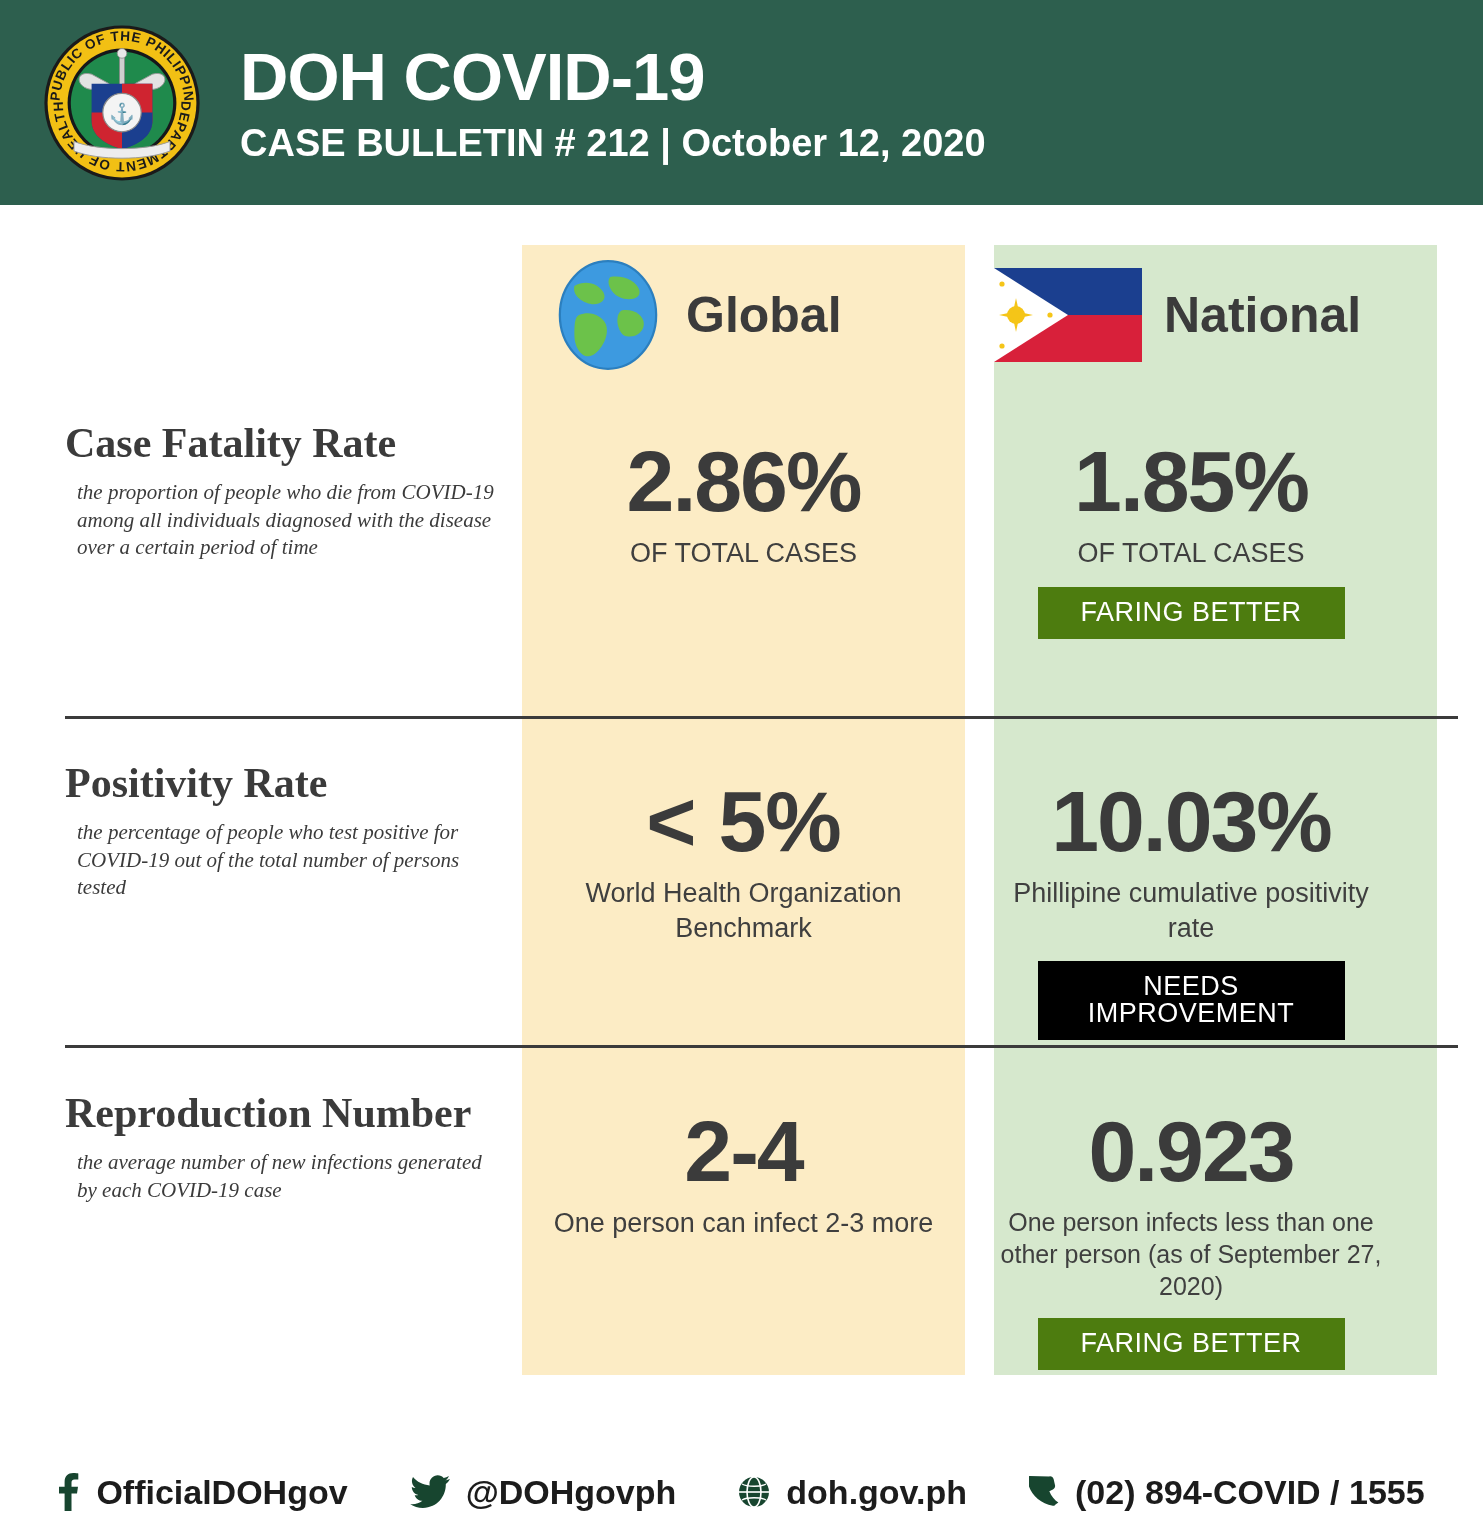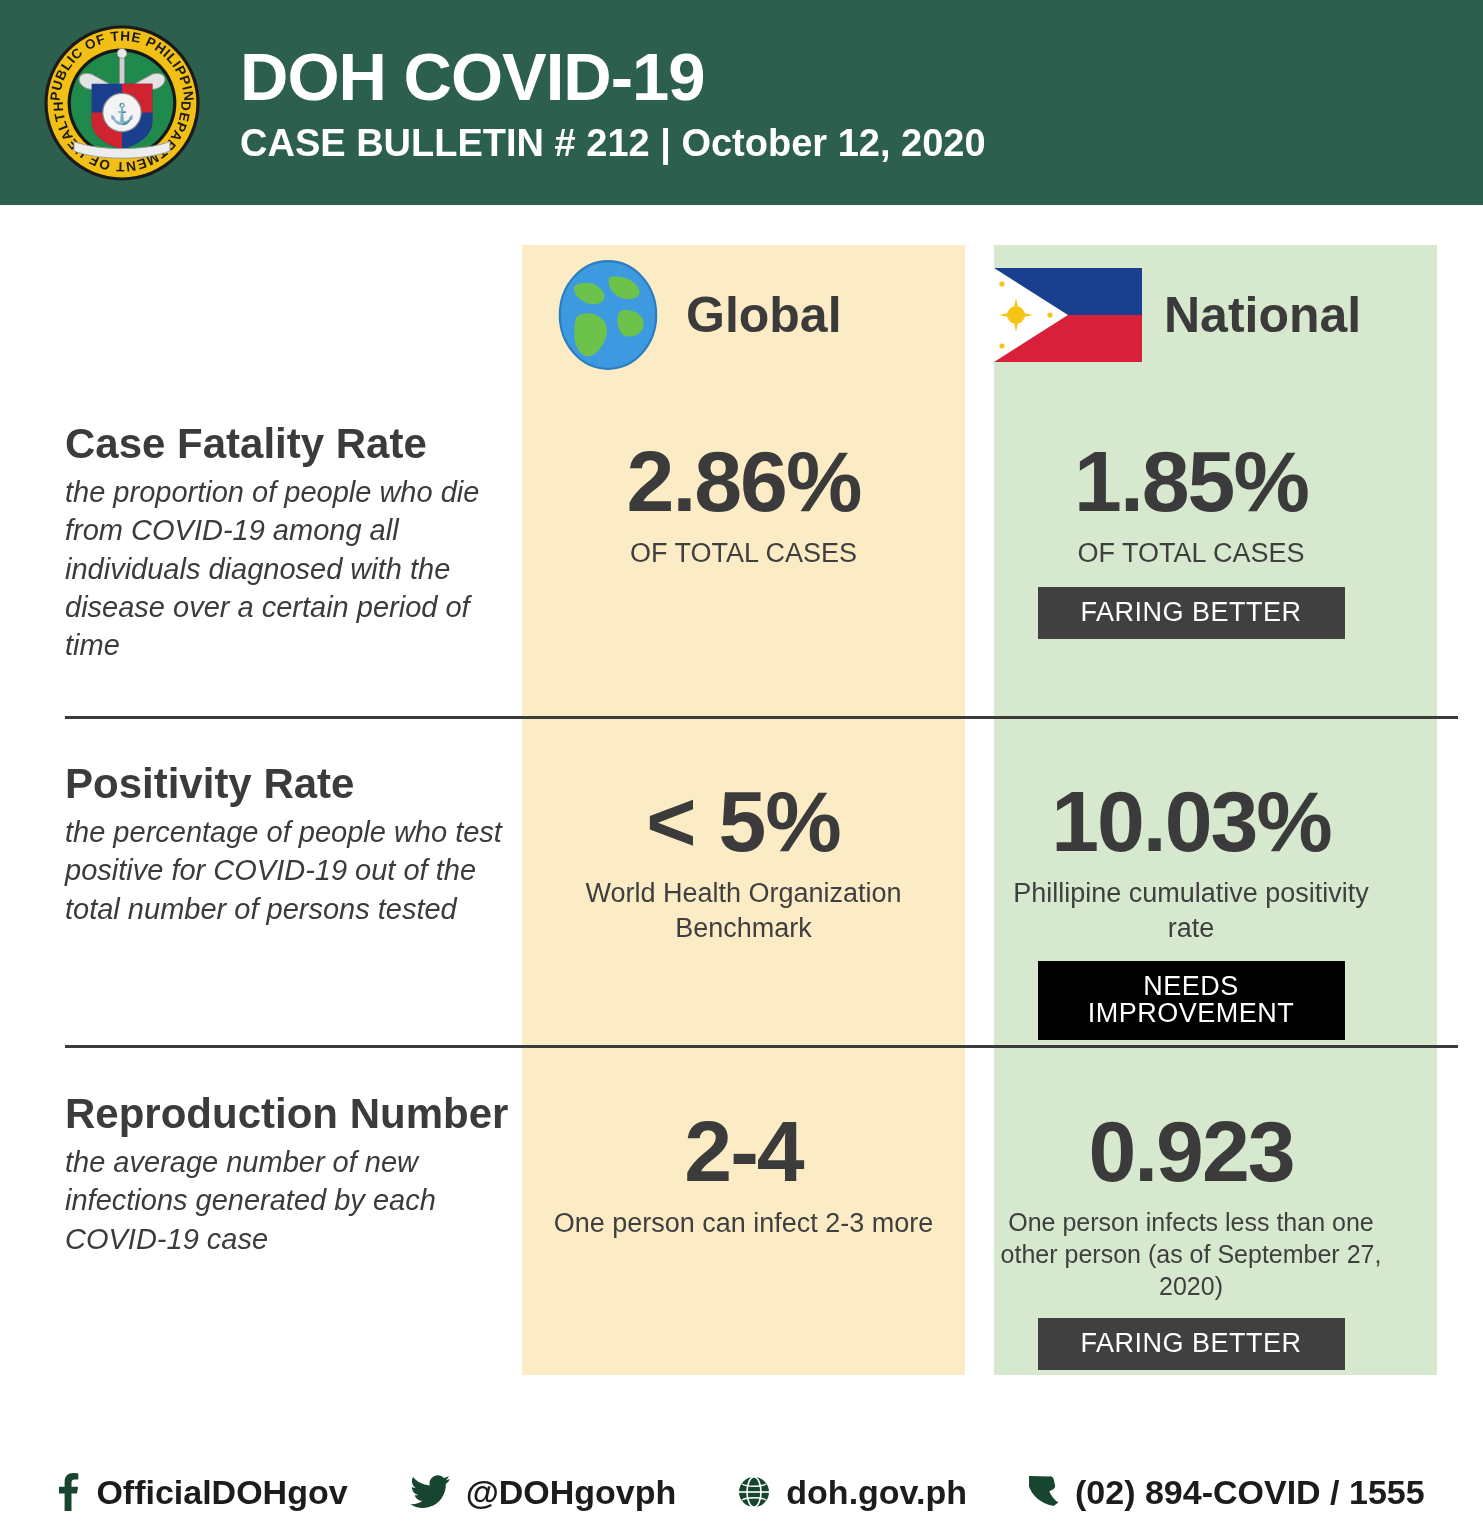--- a/index.html
+++ b/index.html
@@ -113,34 +113,35 @@
   }
   .divider1 { top: 716px; }
   .divider2 { top: 1045px; }
 
   
   .metric-label {
     position: absolute;
     left: 65px;
     width: 445px;
     top: 0;
+    font-family: Liberation Serif, serif;
   }
   .metric-title {
     font-size: 42px;
     font-weight: bold;
     color: #3b3b3b;
     line-height: 1.12;
     margin: 0 0 6px 0;
   }
   .metric-desc {
-    font-size: 29px;
+    font-size: 21px;
     font-style: italic;
     color: #3b3b3b;
     line-height: 1.32;
-    margin: 0;
+    margin: 12px;
   }
 
   
   .cell {
     position: absolute;
     top: 18px;
     text-align: center;
   }
   .cell-global   { left: 522px; width: 443px; }
   .cell-national { left: 994px; width: 394px; }
@@ -165,21 +166,21 @@
   .badge {
     display: block;
     margin: 16px auto 0 auto;
     width: 307px;
     padding: 12px 0 13px 0;
     font-size: 27px;
     color: #ffffff;
     letter-spacing: 0.5px;
     line-height: 1;
   }
-  .badge-good { background: #404040; }
+  .badge-good { background: #4d7c0f; }
   .badge-bad  { background: #000000; }
 
   
   .footer {
     position: absolute;
     left: 0;
     top: 1448px;
     width: 1483px;
     height: 88px;
     display: flex;

